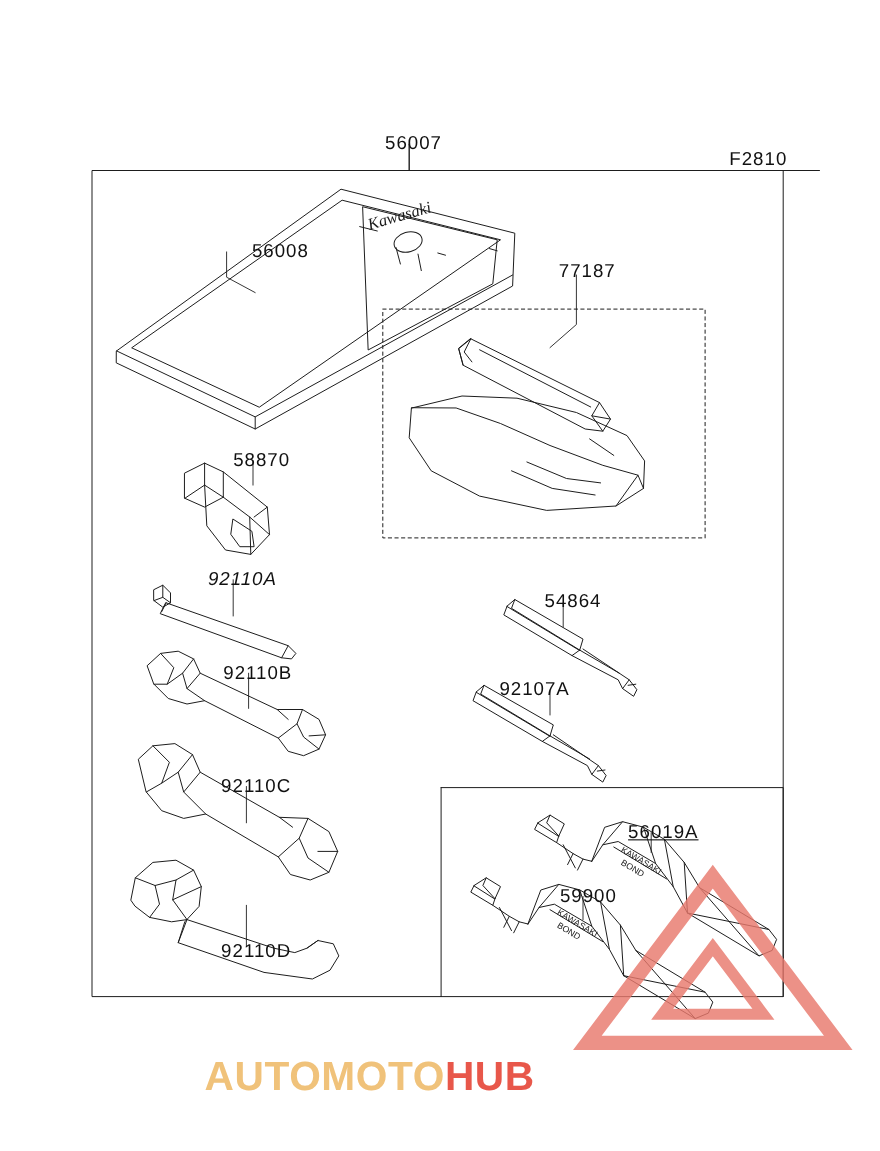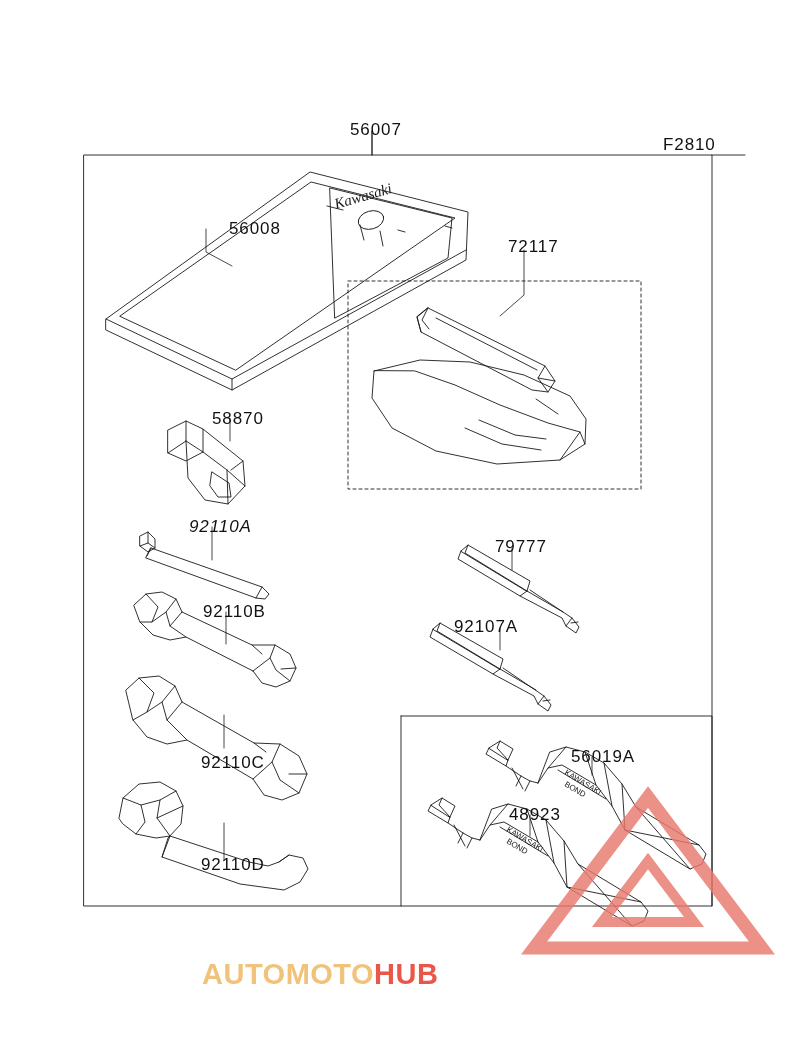--- a/index.html
+++ b/index.html
@@ -25,26 +25,25 @@
     font-family: "Liberation Sans", sans-serif;
     font-size: 17px;
     letter-spacing: 0.9px;
     color: #111111;
     white-space: nowrap;
   }
   .watermark-text {
     position: absolute;
     left: 186px;
     top: 958px;
-    font-size: 29px;
+    font-size: 37px;
     font-weight: bold;
     letter-spacing: 0.5px;
     color: #f0c27a;
     white-space: nowrap;
-    margin-left: 16px;
   }
   .watermark-text .hub {
     color: #e8574a;
   }
 </style>
 </head>
 <body>
 
 <svg id="diagram" viewBox="0 0 800 1046" xmlns="http://www.w3.org/2000/svg">
   <rect x="0" y="0" width="800" height="1046" fill="#ffffff"></rect>
@@ -238,22 +237,22 @@
     <path d="M648 797 L762 948 L534 948 Z" fill="none" stroke="#e8796d" stroke-width="13"></path>
     <path d="M648 861 L694 922 L602 922 Z" fill="none" stroke="#e8796d" stroke-width="10"></path>
   </g>
 </svg>
 
 <div class="watermark-text"><span>AUTOMOTO</span><span class="hub">HUB</span></div>
 
 <div class="label" style="left: 350px; top: 120px;">56007</div>
 <div class="label" style="left: 663px; top: 135px;">F2810</div>
 <div class="label" style="left: 186px; top: 219px; margin-left: 43px;">56008</div>
-<div class="label" style="left: 508px; top: 237px;">72117</div>
+<div class="label" style="left: 508px; top: 237px;">77187</div>
 <div class="label" style="left: 212px; top: 409px;">58870</div>
 <div class="label" style="left: 189px; top: 517px; font-style: italic;">92110A</div>
-<div class="label" style="left: 495px; top: 537px;">79777</div>
+<div class="label" style="left: 495px; top: 537px;">54864</div>
 <div class="label" style="left: 203px; top: 602px;">92110B</div>
 <div class="label" style="left: 454px; top: 617px;">92107A</div>
-<div class="label" style="left: 201px; top: 705px; margin-top: 48px;">92110C</div>
-<div class="label" style="left: 571px; top: 747px;">56019A</div>
+<div class="label" style="left: 201px; top: 705px;">92110C</div>
+<div class="label" style="left: 571px; top: 747px; text-decoration: underline;">56019A</div>
 <div class="label" style="left: 201px; top: 855px;">92110D</div>
-<div class="label" style="left: 509px; top: 805px;">48923</div>
+<div class="label" style="left: 509px; top: 805px;">59900</div>
 
 </body></html>

